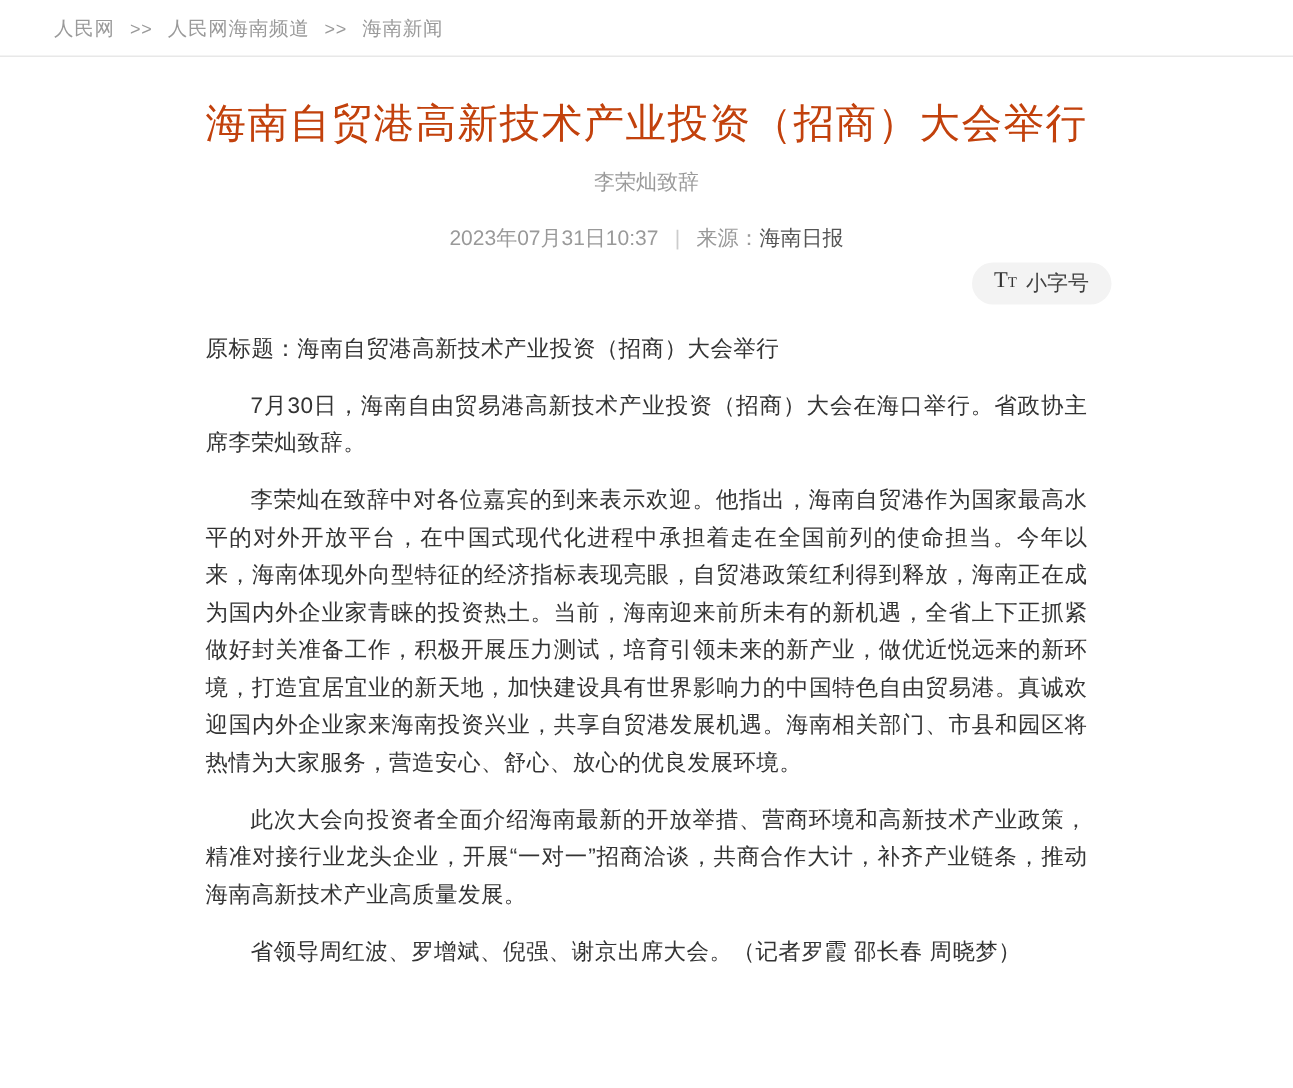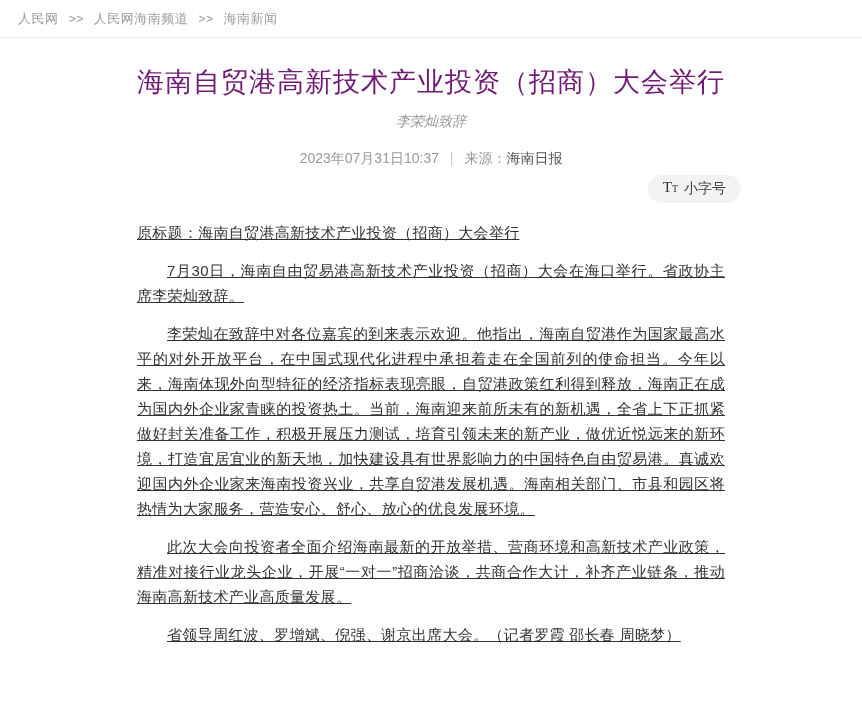--- a/index.html
+++ b/index.html
@@ -9,21 +9,21 @@
     background: #ffffff;
     font-family: "Liberation Sans", "DejaVu Sans", sans-serif;
   }
   .page {
     width: 862px;
     min-height: 725px;
     background: #ffffff;
     margin: 0 auto;
   }
   .breadcrumb-bar {
-    padding: 10px 18px 9px;
+    padding: 10px 36px 9px;
     font-size: 13px;
     color: #9a9a9a;
     letter-spacing: 0.5px;
   }
   .breadcrumb-bar a {
     color: #9a9a9a;
     text-decoration: none;
     cursor: pointer;
   }
   .breadcrumb-bar .sep {
@@ -37,31 +37,30 @@
     margin: 0;
   }
   .content {
     width: 588px;
     margin: 0 auto;
   }
   h1.article-title {
     margin: 28px 0 0;
     font-size: 27px;
     font-weight: 400;
-    color: #701a75;
+    color: #c2410c;
     text-align: center;
     line-height: 1.25;
     letter-spacing: 1px;
   }
   .subtitle {
     margin-top: 13px;
     text-align: center;
     font-size: 14px;
     color: #9a9a9a;
-    font-style: italic;
   }
   .meta {
     margin-top: 19px;
     text-align: center;
     font-size: 14px;
     color: #999999;
   }
   .meta .pipe { margin: 0 7px; color: #cccccc; }
   .meta .source-name { color: #555555; }
   .toolbar {
@@ -94,21 +93,20 @@
     margin-top: 17px;
     font-size: 15px;
     line-height: 25px;
     color: #333333;
     letter-spacing: 0.3px;
     text-align: justify;
   }
   .article-body p {
     margin: 0 0 13px;
     text-indent: 2em;
-    text-decoration: underline;
   }
   .article-body p.no-indent { text-indent: 0; }
 </style>
 </head>
 <body>
 
 <div class="page">
 
   <nav class="breadcrumb-bar">
     <a>人民网</a>

